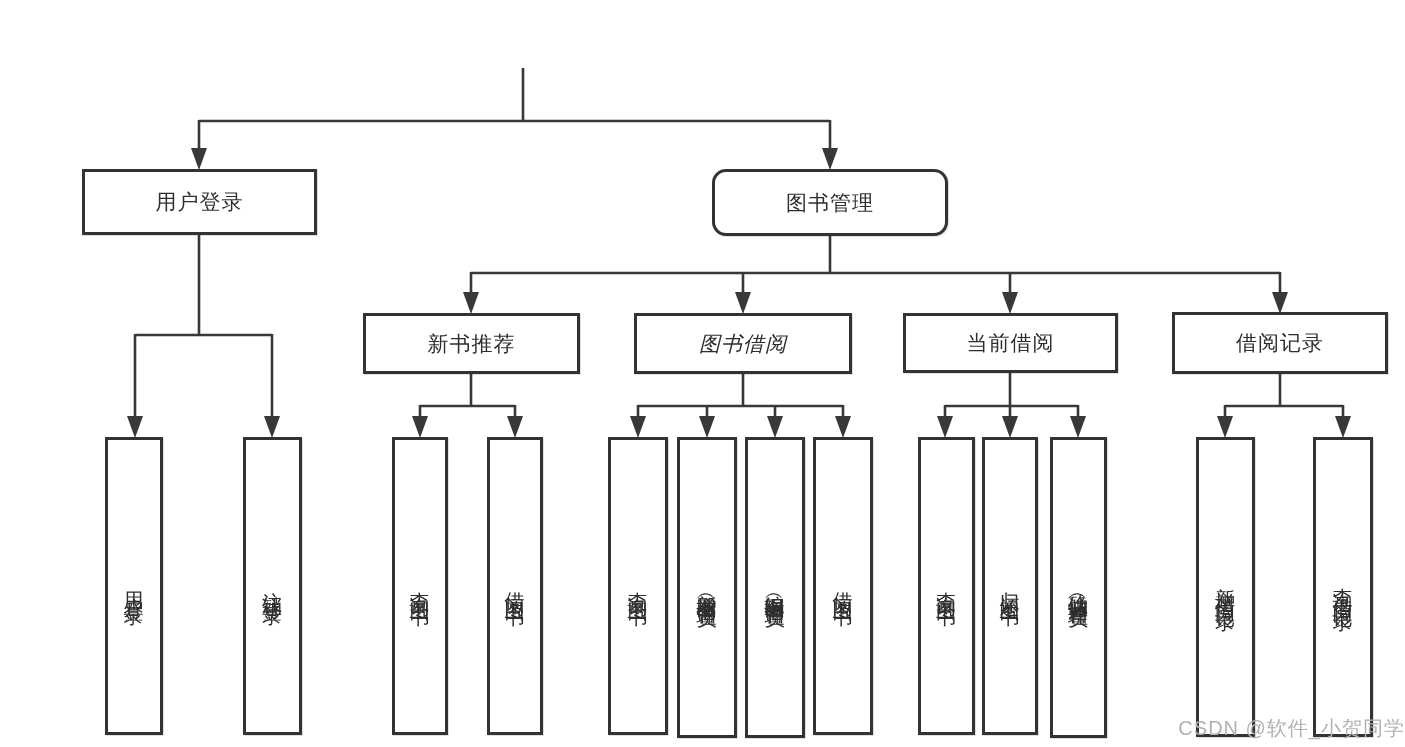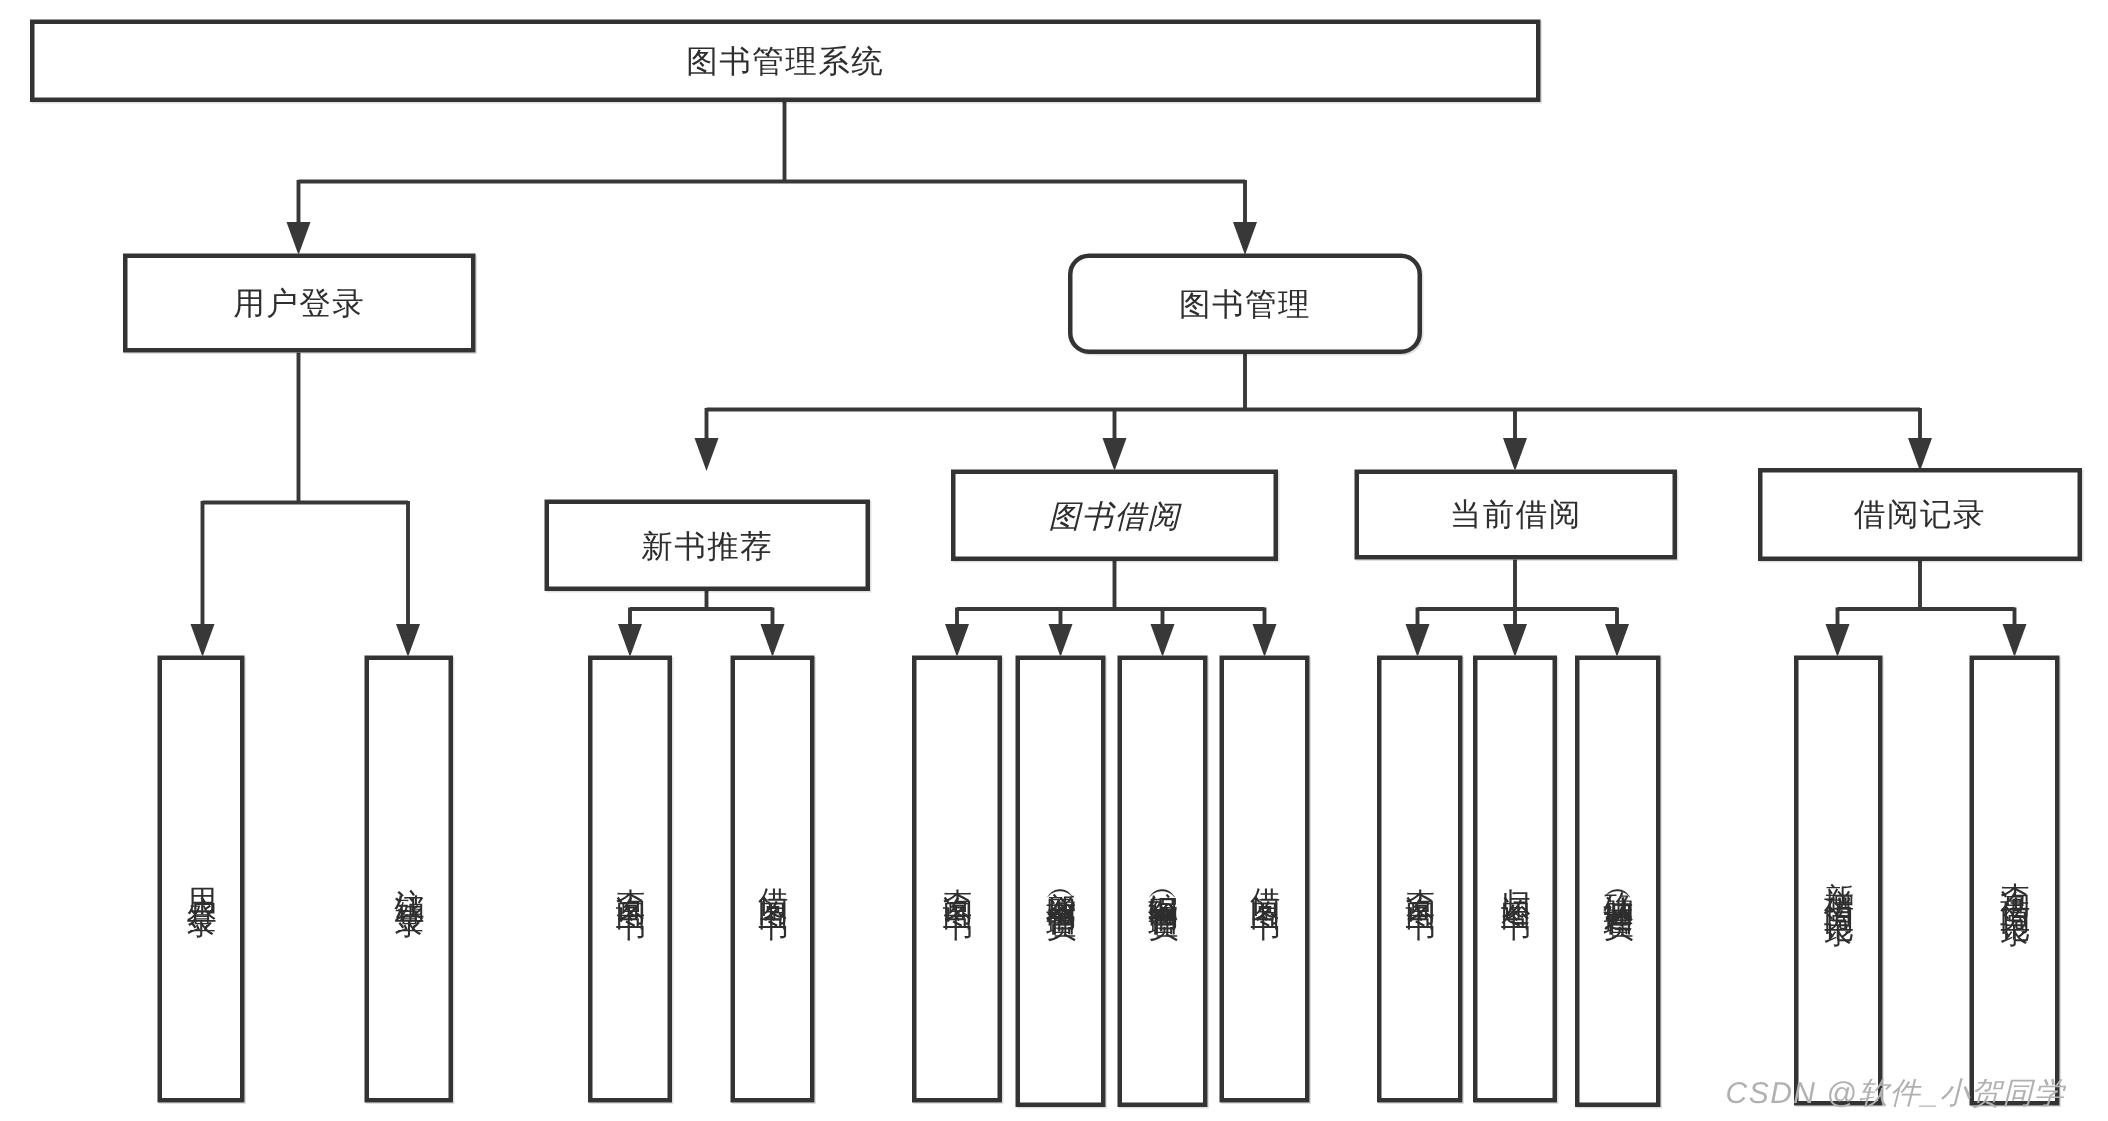--- a/index.html
+++ b/index.html
@@ -39,27 +39,26 @@
     text-orientation: mixed;
     font-size: 20px;
     letter-spacing: 5px;
     line-height: 1;
   }
 
   .root-title { font-size: 22px; }
 
   .watermark {
     position: absolute;
-    right: 28px;
+    right: 0;
     bottom: 5px;
     font-size: 20px;
     color: #b2b0b0;
     letter-spacing: 1px;
     white-space: nowrap;
-    font-style: italic;
   }
 </style>
 </head>
 <body>
 
 <div class="canvas">
 
   <svg class="wires" viewBox="0 0 1405 747" xmlns="http://www.w3.org/2000/svg">
     <g stroke="#383838" stroke-width="2.6" fill="none">
 
@@ -121,32 +120,29 @@
       <polygon points="767,416 783,416 775,438"></polygon>
       <polygon points="835,416 851,416 843,438"></polygon>
       <polygon points="937,416 953,416 945,438"></polygon>
       <polygon points="1002,416 1018,416 1010,438"></polygon>
       <polygon points="1070,416 1086,416 1078,438"></polygon>
       <polygon points="1217,416 1233,416 1225,438"></polygon>
       <polygon points="1335,416 1351,416 1343,438"></polygon>
     </g>
   </svg>
 
-  <div class="node h root-title" style="left:20px; top:13px; width:1007px; height:55px;">
-    <span>图书管理系统</span>
-  </div>
 
   <div class="node h" style="left:82px; top:169px; width:235px; height:66px;">
     <span>用户登录</span>
   </div>
   <div class="node h" style="left:712px; top:169px; width:236px; height:67px;border-radius:14px;">
     <span>图书管理</span>
   </div>
 
-  <div class="node h" style="left:363px; top:313px; width:217px; height:61px;margin-top:20px;">
+  <div class="node h" style="left:363px; top:313px; width:217px; height:61px;">
     <span>新书推荐</span>
   </div>
   <div class="node h" style="left:634px; top:313px; width:218px; height:61px;font-style:italic;">
     <span>图书借阅</span>
   </div>
   <div class="node h" style="left:903px; top:313px; width:215px; height:60px;">
     <span>当前借阅</span>
   </div>
   <div class="node h" style="left:1172px; top:312px; width:216px; height:62px;">
     <span>借阅记录</span>

